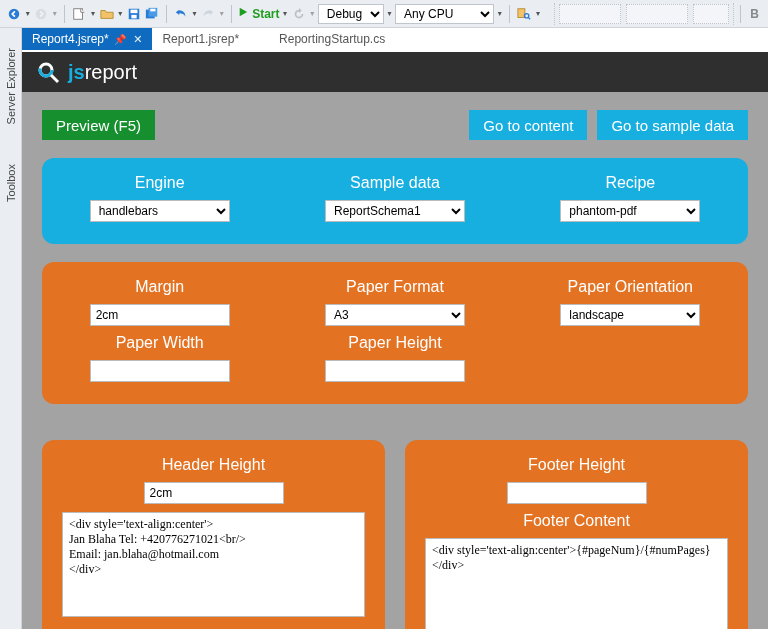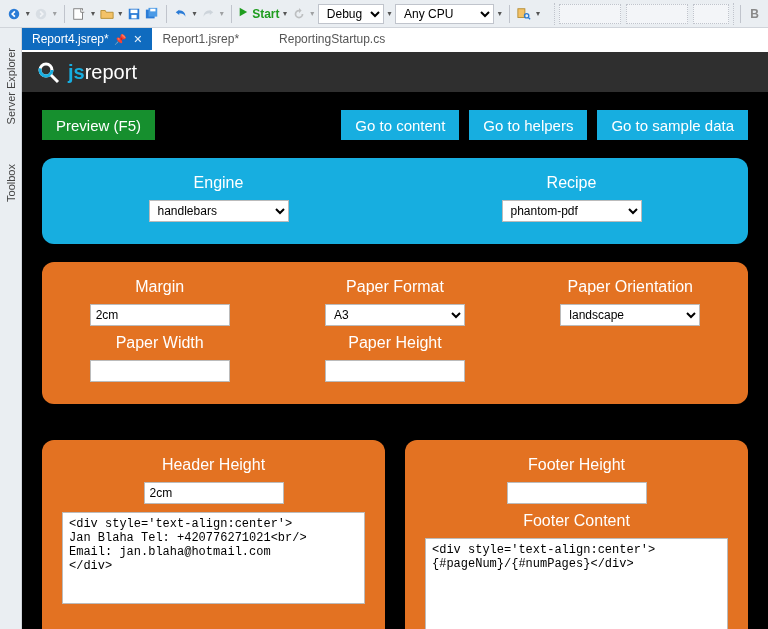--- a/index.html
+++ b/index.html
@@ -22,21 +22,21 @@
   .side-tab { writing-mode: vertical-rl; transform: rotate(180deg); font-size:11px; color:#444; }
 
   
   .doc-tabs { position:absolute; left:22px; top:28px; right:0; height:16px; background:#fff; display:flex; align-items:flex-start;}
   .doc-tab { height:22px; display:flex; align-items:center; padding:0 10px; font-size:12px; color:#555; gap:6px; }
   .doc-tab.active { background:#0f6bbf; color:#fff; }
   .doc-tab .x { font-size:11px; opacity:.9; }
   .doc-tab .pin { font-size:10px; }
 
   
-  .host { position:absolute; left:22px; top:52px; right:0; bottom:0; background:#000000; }
+  .host { position:absolute; left:22px; top:52px; right:0; bottom:0; background:#a3a3a3; }
   .brand-bar { height:40px; background:#2f2f2f; display:flex; align-items:center; padding:0 14px; gap:8px;}
   .brand-bar .logo { width:24px; height:24px; position:relative; }
   .brand-bar .logo svg { width:24px; height:24px; }
   .brand-bar .word { font-size:20px; }
   .brand-bar .word .js { color:#17aee0; font-weight:600; }
   .brand-bar .word .rep { color:#fff; }
 
   .scroll { position:absolute; top:40px; left:0; right:0; bottom:0; overflow:auto; padding:18px 20px; }
   .btn-row { display:flex; align-items:center; gap:10px; }
   .btn { height:30px; display:flex; align-items:center; padding:0 14px; font-size:15px; color:#fff; }
@@ -47,21 +47,21 @@
   .panel { margin-top:18px; border-radius:12px; padding:16px 20px 22px; color:#fff; }
   .panel-blue { background:#17aee0; }
   .panel-orange { background:#e37222; }
 
   .grid3 { display:flex; gap:40px; }
   .col { flex:1; display:flex; flex-direction:column; align-items:center; gap:8px; }
   .label { font-size:16px; color:#fff; text-align:center;}
   .select, .input, .textarea { width:140px; background:#fff; color:#000; font-size:12px; border:1px solid #bbb;}
   .select { height:22px; padding:0 4px; }
   .input { height:22px; padding:0 5px; }
-  .textarea { width:100%; height:92px; padding:4px 6px; font-family:Liberation Mono, monospace; overflow:auto; resize:none; border:1px solid #bbb; }
+  .textarea { width:100%; height:105px; padding:4px 6px; font-family:Liberation Serif, serif; overflow:auto; resize:none; border:1px solid #bbb; }
 
   .two-panels { display:flex; gap:20px; margin-top:18px;}
   .two-panels .panel { flex:1; }
 
   .col-wide { display:flex; flex-direction:column; align-items:center; gap:8px; width:100%; }
 </style>
 </head>
 <body>
 
 <div class="vs-toolbar">
@@ -193,29 +193,32 @@
       <span class="js">js</span><span class="rep">report</span>
     </span>
   </div>
 
   <div class="scroll">
 
     <div class="btn-row">
       <div class="btn preview">Preview (F5)</div>
       <div class="spacer"></div>
       <div class="btn blue-btn">Go to content</div>
-      <div class="btn blue-btn">Go to helpers</div>
       <div class="btn blue-btn">Go to sample data</div>
     </div>
 
     <div class="panel panel-blue">
       <div class="grid3">
         <div class="col">
           <div class="label">Engine</div>
           <select class="select"><option>handlebars</option></select>
+        </div>
+        <div class="col">
+          <div class="label">Sample data</div>
+          <select class="select"><option>ReportSchema1</option></select>
         </div>
         <div class="col">
           <div class="label">Recipe</div>
           <select class="select"><option>phantom-pdf</option></select>
         </div>
       </div>
     </div>
 
     <div class="panel panel-orange">
       <div class="grid3">

